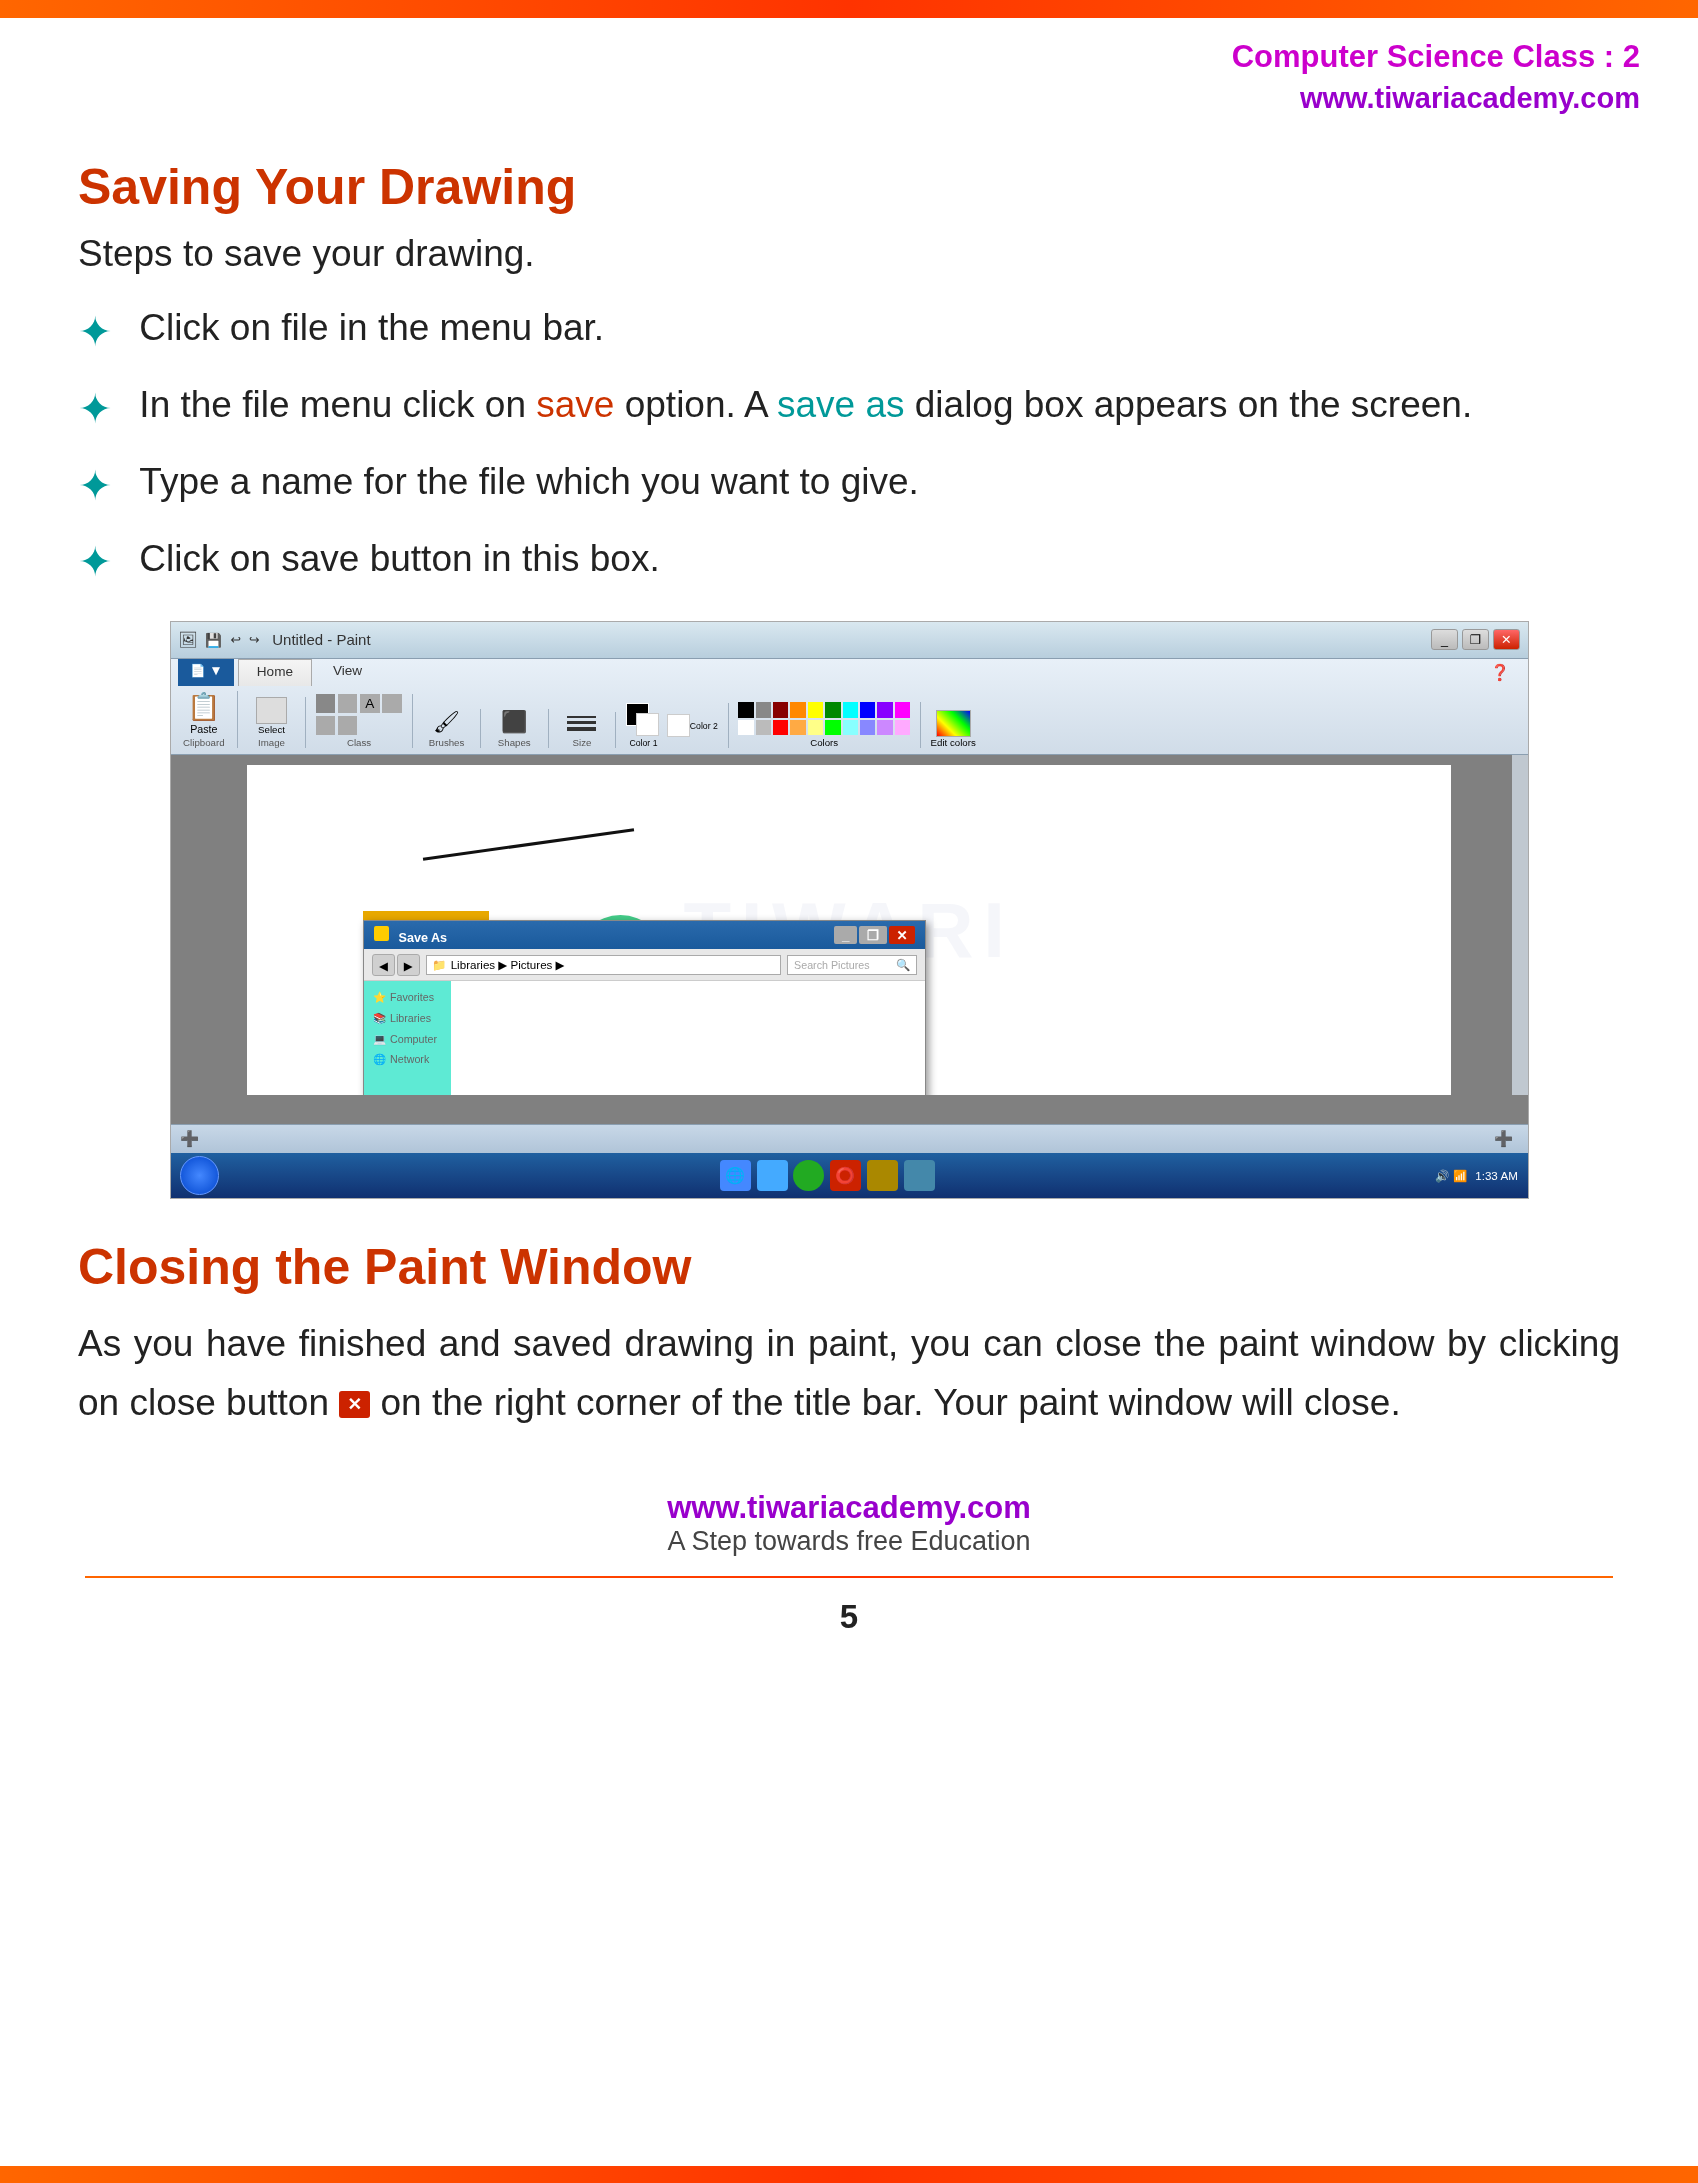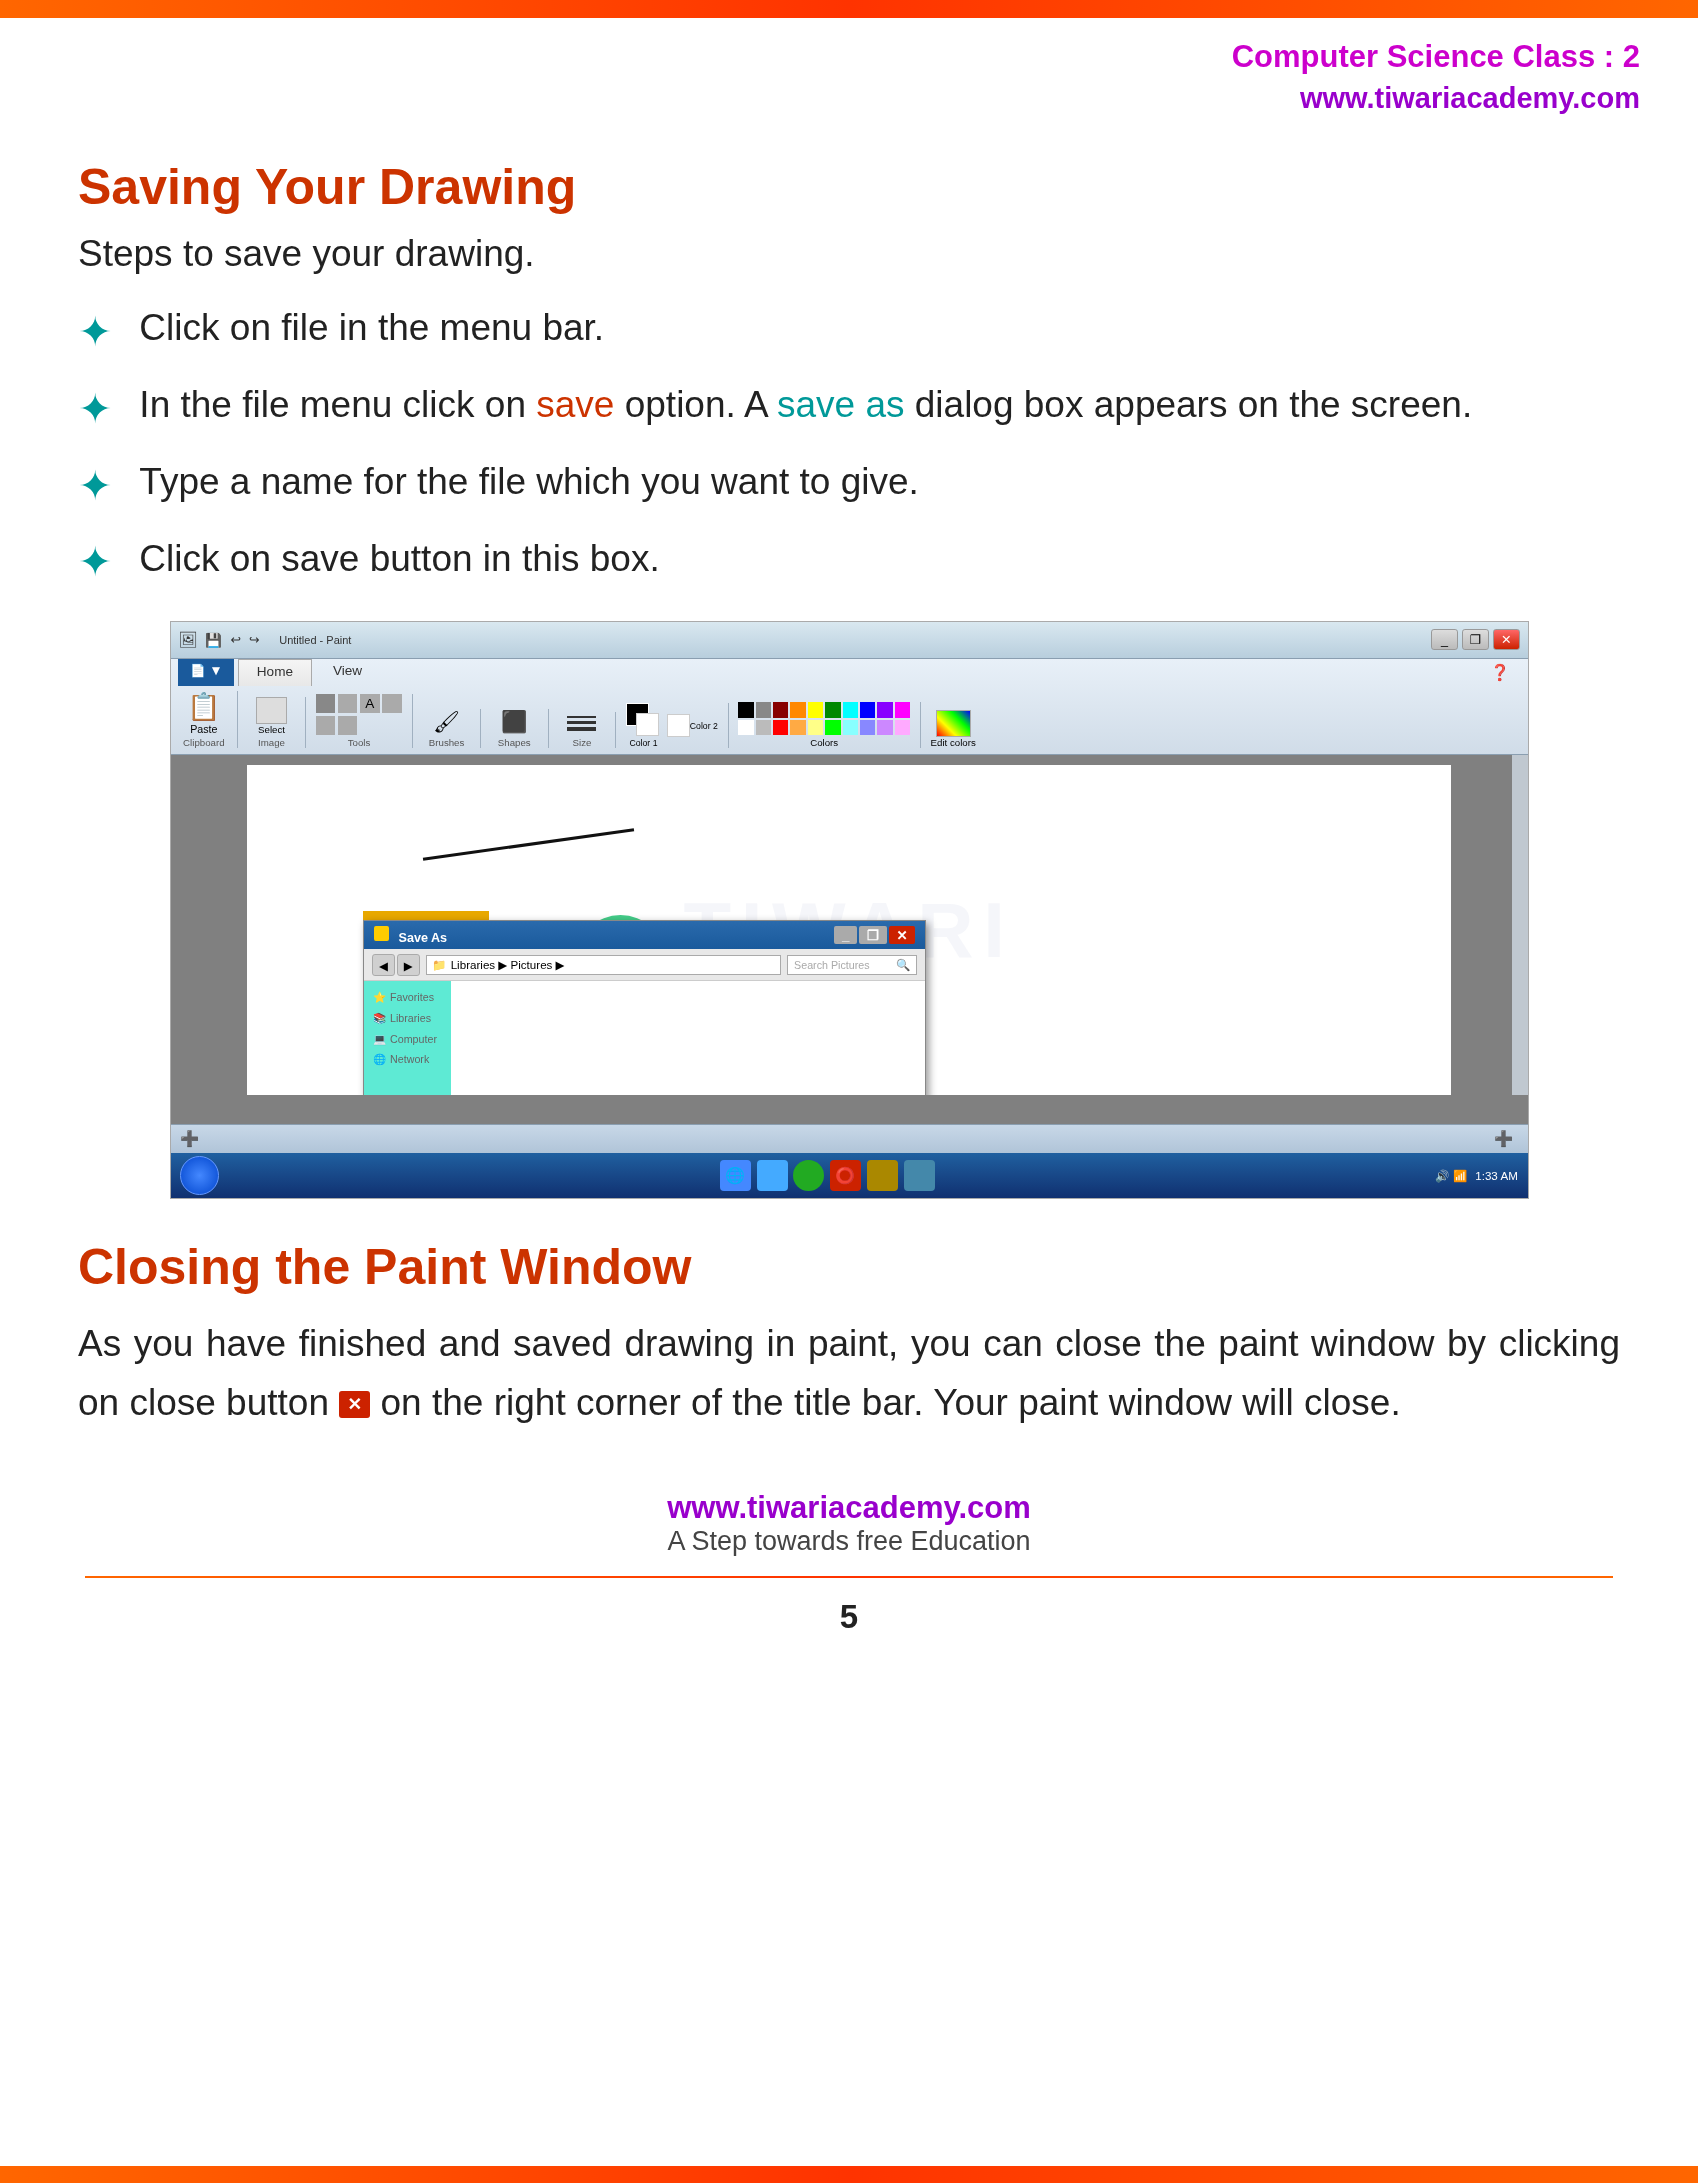--- a/index.html
+++ b/index.html
@@ -465,21 +465,21 @@
   </div>
 
   <div class="paint-screenshot">
 
     <div class="paint-titlebar">
       <div class="paint-titlebar-left">
         <span style="font-size:15.5px;">🖼</span>
         <span style="font-size:13.6px;">💾</span>
         <span style="font-size:12.6px;">↩</span>
         <span style="font-size:12.6px;">↪</span>
-        <span style="font-size:11px; margin-left:12px;">Untitled - Paint</span>
+        <span style="font-size:15px; margin-left:5px;">Untitled - Paint</span>
       </div>
       <div class="paint-titlebar-controls">
         <div class="paint-ctrl-btn">_</div>
         <div class="paint-ctrl-btn">❐</div>
         <div class="paint-ctrl-btn" style="background:linear-gradient(to bottom,#ff6666,#cc2200);color:white;">✕</div>
       </div>
     </div>
 
     <div class="paint-ribbon">
       <div class="paint-tabs">
@@ -513,21 +513,21 @@
 
         <div class="paint-tool-group">
           <div style="display:flex;gap:2.9px;flex-wrap:wrap;max-width:87px;">
             <div style="width:19.4px;height:19.4px;background:#888;"></div>
             <div style="width:19.4px;height:19.4px;background:#aaa;"></div>
             <div style="width:19.4px;height:19.4px;background:#aaa;font-size:13.6px;text-align:center;line-height:19.4px;">A</div>
             <div style="width:19.4px;height:19.4px;background:#aaa;"></div>
             <div style="width:19.4px;height:19.4px;background:#aaa;"></div>
             <div style="width:19.4px;height:19.4px;background:#aaa;"></div>
           </div>
-          <span class="paint-tool-label">Tools</span>
+          <span class="paint-tool-label">Class</span>
         </div>
 
         <div class="paint-tool-group">
           <div style="font-size:21.3px;">🖌</div>
           <span class="paint-tool-label">Brushes</span>
         </div>
 
         <div class="paint-tool-group">
           <div style="font-size:21.3px;">⬛</div>
           <span class="paint-tool-label">Shapes</span>

